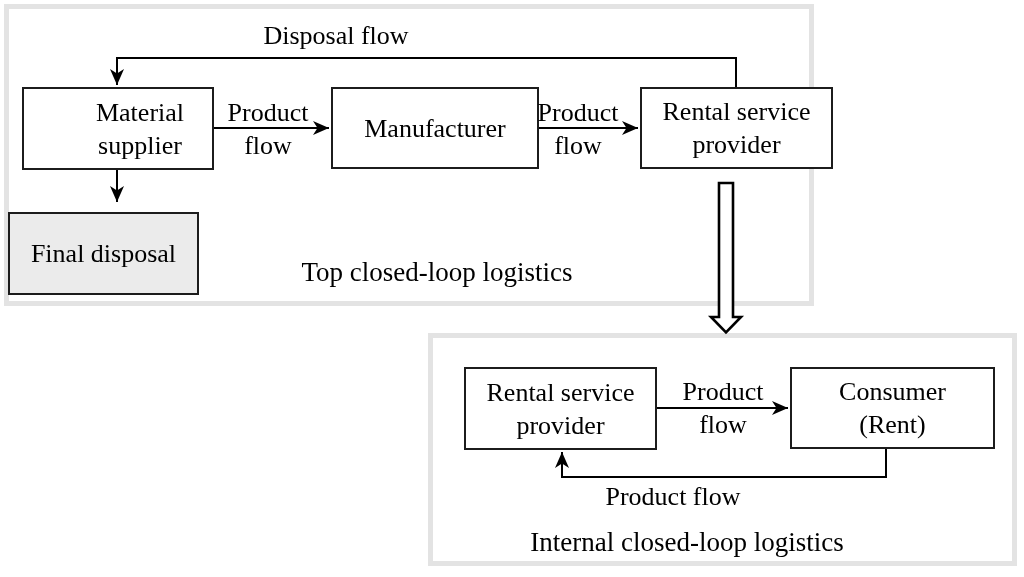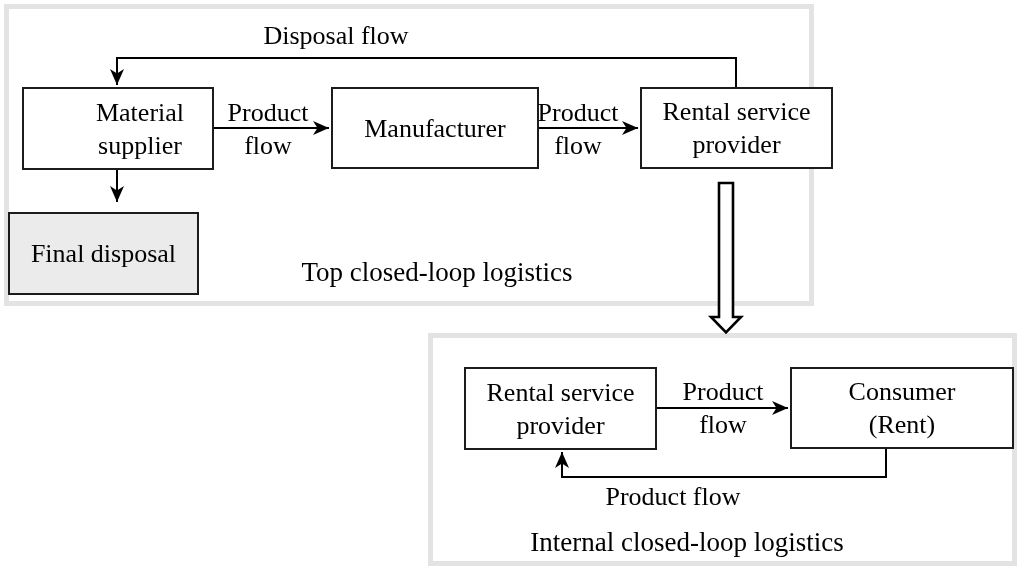--- a/index.html
+++ b/index.html
@@ -43,21 +43,21 @@
     text-align:center;
     font-size:26px;line-height:33px;
     white-space:pre-line;
     z-index:3;
   }
   .node-material{left:22px;top:87px;width:192px;height:83px;padding-left:44px;}
   .node-manufacturer{left:331px;top:87px;width:208px;height:82px;}
   .node-rental-top{left:640px;top:87px;width:193px;height:82px;}
   .node-final{left:8px;top:204px;width:191px;height:83px;background:var(--disposal-fill);margin-top:8px;}
   .node-rental-internal{left:464px;top:367px;width:193px;height:83px;}
-  .node-consumer{left:790px;top:367px;width:224px;height:82px;}
+  .node-consumer{left:790px;top:367px;width:205px;height:82px;}
   .flow-label{
     position:absolute;
     transform:translate(-50%,-50%);
     font-size:26px;line-height:33px;
     text-align:center;
     white-space:pre-line;
     z-index:3;
   }
   .lbl-disposal{left:336px;top:35px;}
   .lbl-pflow1{left:268px;top:129px;}

